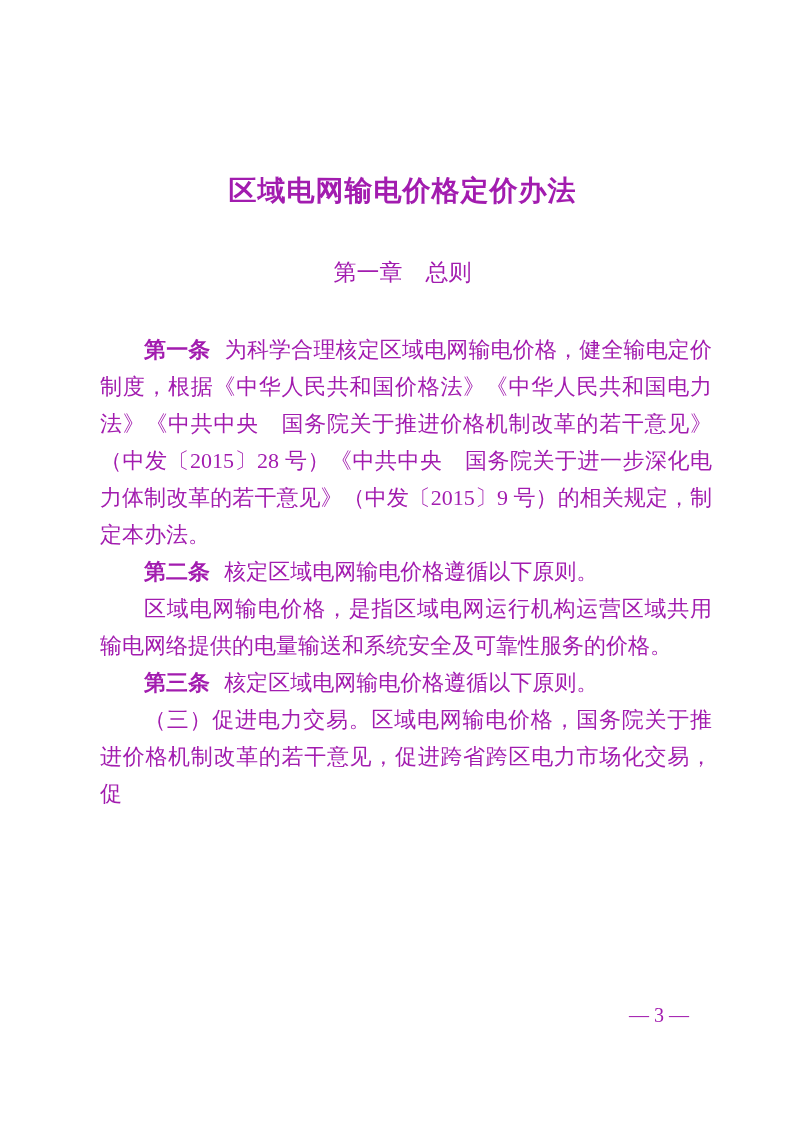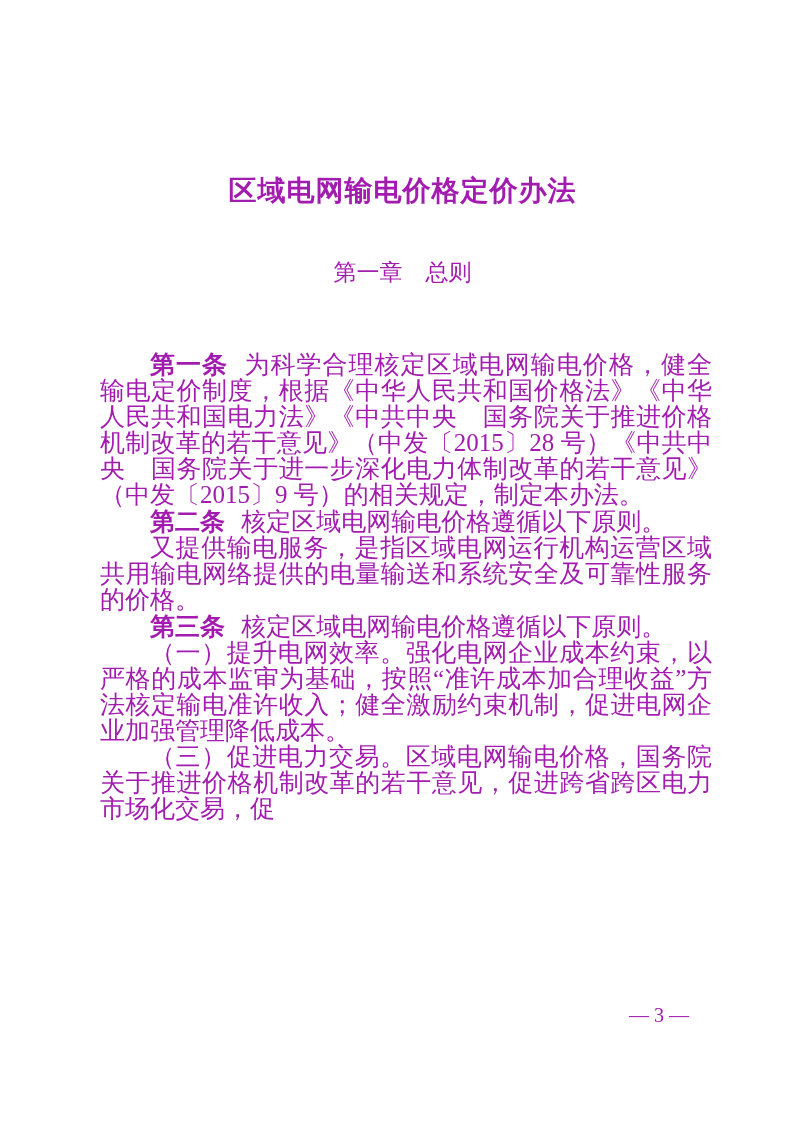--- a/index.html
+++ b/index.html
@@ -38,25 +38,24 @@
     font-size: 23px;
     font-weight: normal;
     white-space: nowrap;
   }
   .body-text {
     position: absolute;
     top: 331px;
     left: 100px;
     width: 612px;
     font-family: "Liberation Serif", "DejaVu Serif", serif;
-    font-size: 25px;
-    line-height: 26px;
+    font-size: 22px;
+    line-height: 37px;
     text-align: justify;
     text-justify: inter-ideograph;
-    margin-top: 20px;
   }
   .body-text p {
     margin: 0;
     padding: 0;
     text-indent: 2em;
   }
   .article-number {
     font-family: "Liberation Sans", "DejaVu Sans", sans-serif;
     font-weight: bold;
     margin-right: 0.65em;
@@ -78,25 +77,24 @@
   <div class="doc-title">区域电网输电价格定价办法</div>
 
   <div class="chapter-heading">第一章　总则</div>
 
   <div class="body-text">
 
     <p><span class="article-number">第一条</span><span>为科学合理核定区域电网输电价格，健全输电定价制度，根据《中华人民共和国价格法》《中华人民共和国电力法》《中共中央　国务院关于推进价格机制改革的若干意见》（中发〔2015〕28 号）《中共中央　国务院关于进一步深化电力体制改革的若干意见》（中发〔2015〕9 号）的相关规定，制定本办法。</span></p>
 
     <p><span class="article-number">第二条</span><span>核定区域电网输电价格遵循以下原则。</span></p>
 
-    <p><span>又提供输电服务，是指区域电网运行机构运营区域共用输电网络提供的电量输送和系统安全及可靠性服务的价格。</span></p>
+    <p><span>区域电网输电价格，是指区域电网运行机构运营区域共用输电网络提供的电量输送和系统安全及可靠性服务的价格。</span></p>
 
     <p><span class="article-number">第三条</span><span>核定区域电网输电价格遵循以下原则。</span></p>
 
-    <p><span>（一）提升电网效率。强化电网企业成本约束，以严格的成本监审为基础，按照“准许成本加合理收益”方法核定输电准许收入；健全激励约束机制，促进电网企业加强管理降低成本。</span></p>
 
 
     <p><span>（三）促进电力交易。区域电网输电价格，国务院关于推进价格机制改革的若干意见，促进跨省跨区电力市场化交易，促</span></p>
 
   </div>
 
   <div class="page-number">— 3 —</div>
 
 </div>
 

